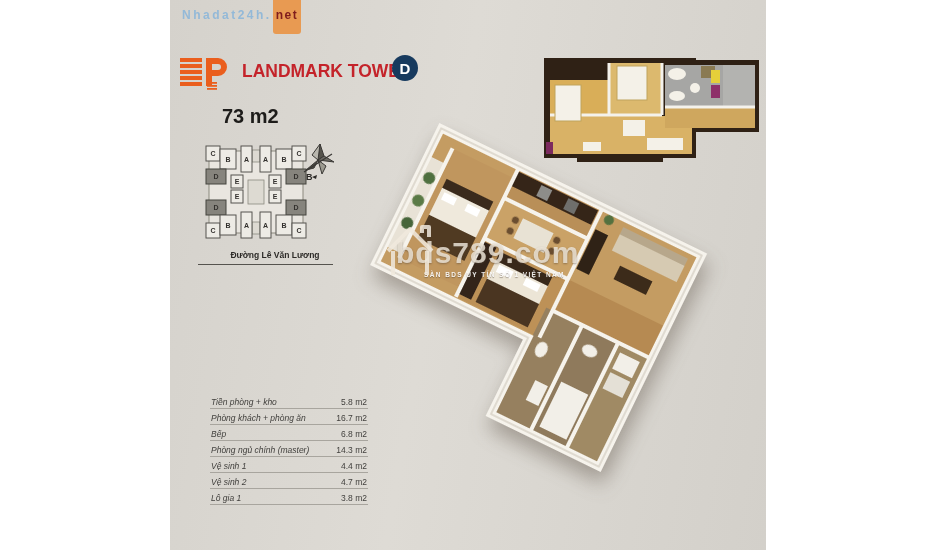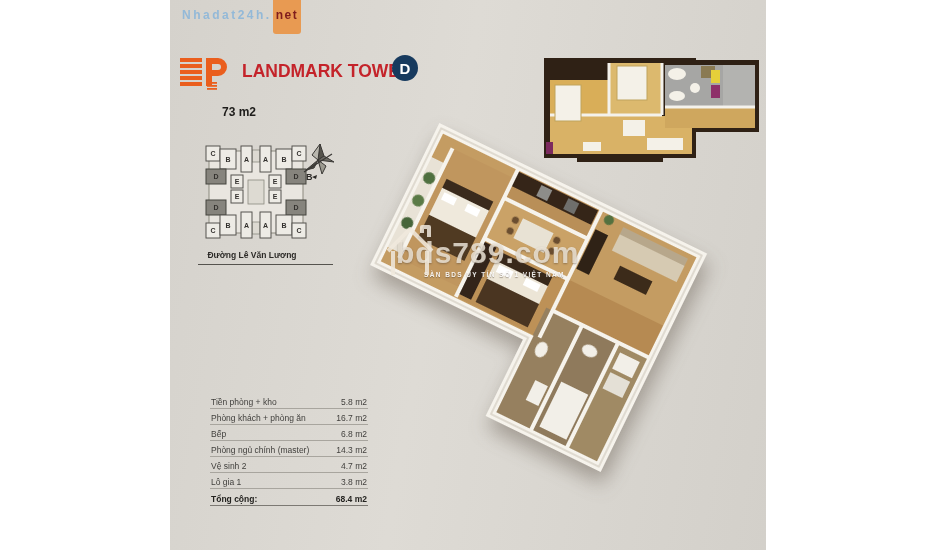--- a/index.html
+++ b/index.html
@@ -7,40 +7,40 @@
   .stage{position:relative;width:936px;height:550px;background:#ffffff;}
   .content{position:absolute;left:170px;top:0;width:596px;height:550px;
     background:linear-gradient(100deg,#d5d2cc 0%,#dedbd5 45%,#d8d5cf 75%,#d3d0ca 100%);}
   
   .site-credit{position:absolute;left:12px;top:8px;font-size:12px;font-weight:bold;letter-spacing:2.5px;color:#93b9d8;}
   .site-credit .suffix{background:#e89a52;color:#7f1d1d;border-radius:3px;padding:12px 3px;margin-left:1px;letter-spacing:1.5px;}
   
   .logo{position:absolute;left:8px;top:52px;width:60px;height:44px;}
   .brand-title{position:absolute;left:72px;top:60px;font-size:19px;font-weight:bold;color:#c4232a;letter-spacing:0px;transform:scaleX(.92);transform-origin:left;white-space:nowrap;}
   .unit-badge{position:absolute;left:222px;top:55px;width:26px;height:26px;border-radius:50%;background:#173a5e;color:#ffffff;font-size:15px;font-weight:bold;display:flex;align-items:center;justify-content:center;}
-  .area-label{position:absolute;left:52px;top:105px;font-size:12px;font-weight:bold;color:#1d1c1a;}
+  .area-label{position:absolute;left:52px;top:105px;font-size:20px;font-weight:bold;color:#1d1c1a;}
   
   .siteplan{position:absolute;left:34px;top:144px;}
   .compass{position:absolute;left:128px;top:142px;}
-  .street-label{position:absolute;left:12px;top:250px;width:140px;text-align:center;font-size:8.5px;font-weight:bold;color:#2c2a27;}
+  .street-label{position:absolute;left:35px;top:250px;width:140px;text-align:center;font-size:8.5px;font-weight:bold;color:#2c2a27;}
   .street-line{position:absolute;left:28px;top:264px;width:135px;height:0;border-top:1px solid #55534e;}
   
   .miniplan{position:absolute;left:373px;top:54px;}
   
   .plan3d{position:absolute;left:200px;top:175px;width:300px;height:245px;transform:rotate(26deg);
     filter:drop-shadow(7px 10px 10px rgba(70,58,44,0.38));}
   
   .watermark{position:absolute;left:212px;top:236px;width:230px;z-index:5;}
   .watermark .wm-text{font-size:30px;font-weight:bold;color:rgba(238,231,219,0.82);text-shadow:0 1px 2px rgba(80,65,50,0.45);letter-spacing:1px;padding-left:14px;}
   .watermark .wm-sub{font-size:6.5px;font-weight:bold;color:rgba(255,255,255,0.9);letter-spacing:1.4px;margin-left:42px;margin-top:1px;text-shadow:0 1px 1px rgba(80,65,50,0.5);}
   .wm-house{position:absolute;left:2px;top:-15px;}
   
   .area-table{position:absolute;left:40px;top:393px;width:158px;}
   .area-table .row{display:flex;justify-content:space-between;align-items:flex-end;height:14px;border-bottom:1px solid #a8a59e;font-size:8.5px;color:#403f3c;padding:0 1px 1px 1px;}
-  .area-table .row .lbl{text-align:right;}
+  .area-table .row .lbl{text-align:right;font-style:italic;}
   .area-table .row .val{text-align:center;}
   .area-table .row.total{font-weight:bold;color:#242320;border-bottom:1.5px solid #7c7973;height:15px;}
   text{font-family:"Liberation Sans",sans-serif;}
 </style>
 </head>
 <body>
 
 <div class="stage">
   <div class="content">
 
@@ -266,27 +266,27 @@
         </div>
       <div class="row">
           <span class="lbl">Bếp</span>
           <span class="val">6.8 m2</span>
         </div>
       <div class="row">
           <span class="lbl">Phòng ngủ chính (master)</span>
           <span class="val">14.3 m2</span>
         </div>
       <div class="row">
+          <span class="lbl">Vệ sinh 1</span>
+          <span class="val">4.4 m2</span>
+        </div>
+      <div class="row">
           <span class="lbl">Vệ sinh 2</span>
           <span class="val">4.7 m2</span>
         </div>
       <div class="row">
           <span class="lbl">Lô gia 1</span>
           <span class="val">3.8 m2</span>
         </div>
-      <div class="row total">
-          <span class="lbl">Tổng cộng:</span>
-          <span class="val">68.4 m2</span>
-        </div>
     </div>
 
   </div>
 </div>
 
 </body></html>

